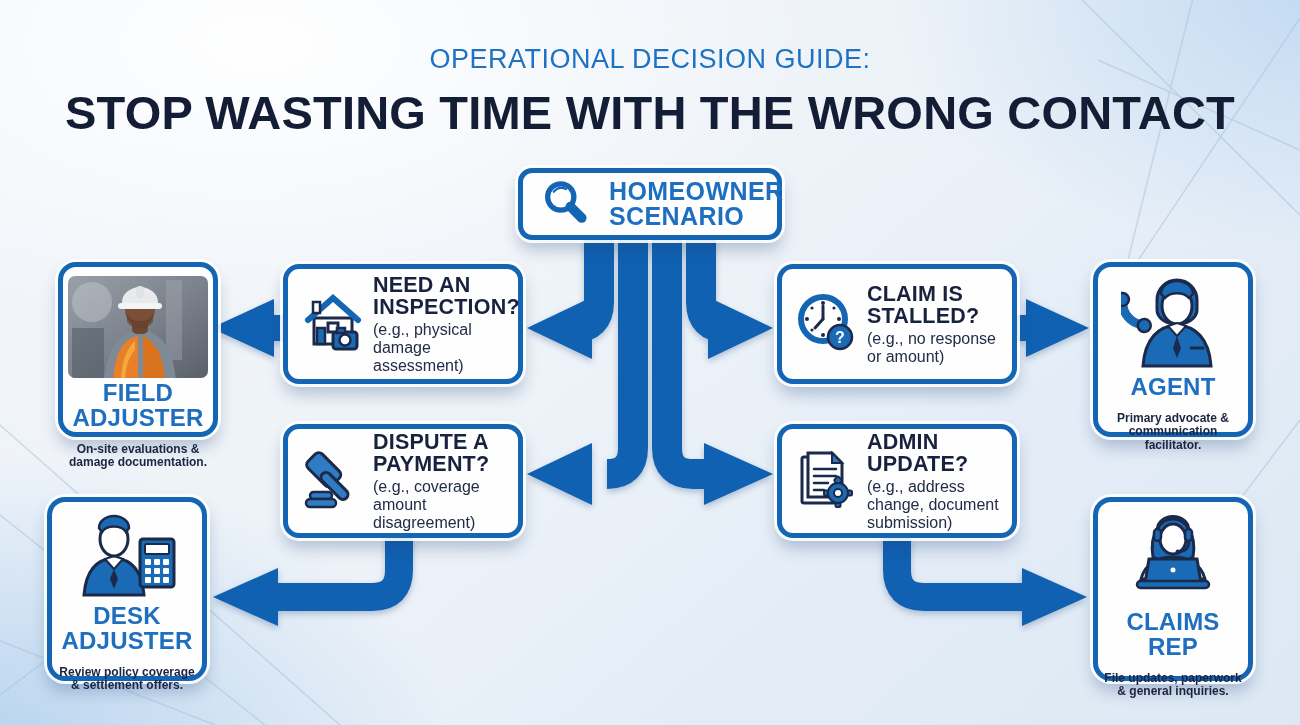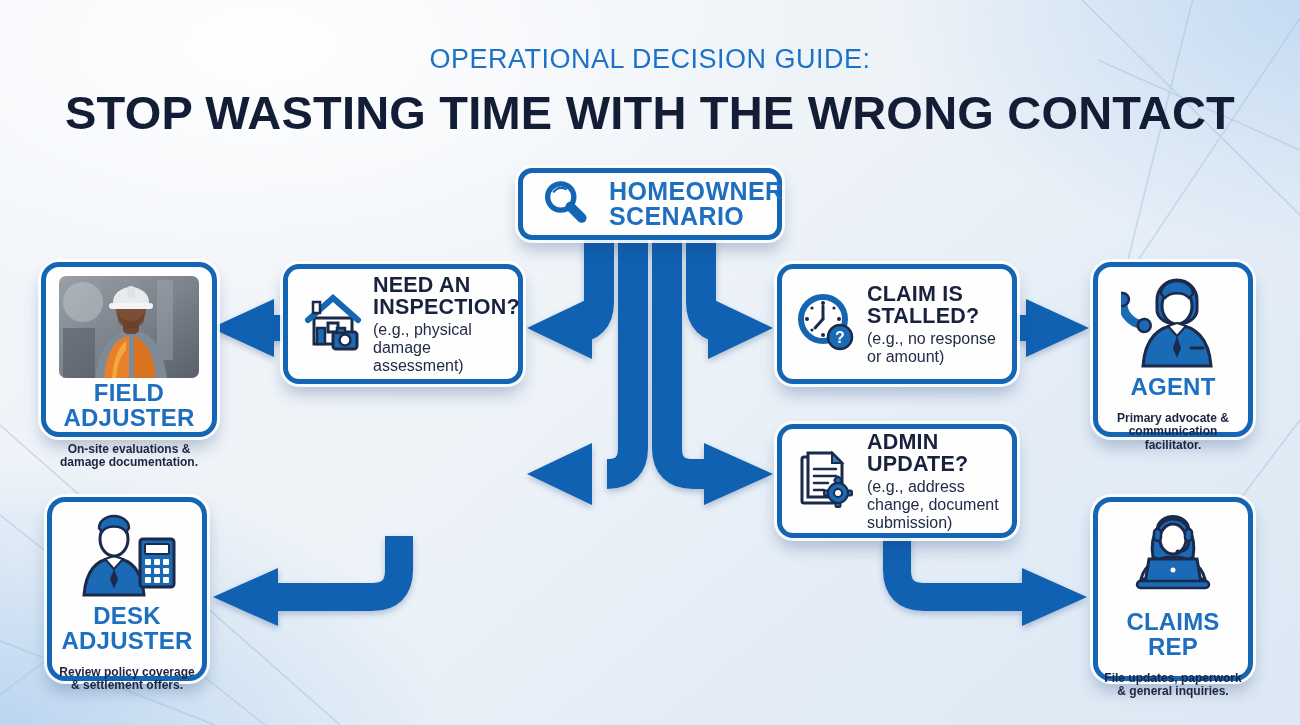--- a/index.html
+++ b/index.html
@@ -27,21 +27,21 @@
   .qbox{display:flex;align-items:center;gap:9px;padding:8px 8px 8px 12px;}
   .q1{left:283px;top:264px;width:240px;height:120px}
   .q2{left:777px;top:264px;width:240px;height:120px}
   .q3{left:283px;top:424px;width:240px;height:114px}
   .q4{left:777px;top:424px;width:240px;height:114px}
   .qicon{flex:0 0 64px}
   .qtitle{font-weight:700;font-size:21.5px;line-height:1.04;color:#18213d;letter-spacing:.2px}
   .qexample{font-size:16px;line-height:1.1;color:#232c47;margin-top:3px}
   .rbox{display:flex;flex-direction:column;align-items:center;text-align:center;
     padding:7px 5px;border-radius:18px}
-  .r1{left:41px;top:262px;width:176px;height:175px}
+  .r1{left:58px;top:262px;width:160px;height:175px}
   .r2{left:1093px;top:262px;width:160px;height:175px}
   .r3{left:47px;top:497px;width:160px;height:184px}
   .r4{left:1093px;top:497px;width:160px;height:184px}
   .rtitle{color:#1e6fbf;font-weight:700;font-size:24px;line-height:1.04;margin-top:3px;letter-spacing:.2px}
   .rdesc{color:#1b2440;font-size:12px;line-height:1.12;margin-top:12px;font-weight:700}
   .ricon{margin-top:2px}
 </style>
 </head>
 <body>
 
@@ -153,20 +153,34 @@
         <circle cx="46" cy="47" r="12" fill="#1b6ab5" stroke="#1b2a4a" stroke-width="2.5"></circle>
         <text x="46" y="53" text-anchor="middle" font-size="16" font-weight="bold" fill="#fff" font-family="Liberation Sans, sans-serif">?</text>
       </svg>
     </span>
     <div>
       <div class="qtitle">CLAIM IS STALLED?</div>
       <div class="qexample">(e.g., no response or amount)</div>
     </div>
   </div>
 
+  <div class="node qbox q3">
+    <span class="qicon">
+      <svg width="64" height="66" viewBox="0 0 64 66">
+        <rect x="-10" y="-16" width="20" height="34" rx="5" transform="translate(23,21) rotate(-45)" fill="#2f7bc4" stroke="#1b2a4a" stroke-width="3"></rect>
+        <rect x="-4" y="-4" width="34" height="10" rx="5" transform="translate(26,28) rotate(45)" fill="#2f7bc4" stroke="#1b2a4a" stroke-width="3"></rect>
+        <rect x="10" y="44" width="22" height="7" rx="3.5" fill="#2f7bc4" stroke="#1b2a4a" stroke-width="2.5"></rect>
+        <rect x="6" y="51" width="30" height="8" rx="4" fill="#2f7bc4" stroke="#1b2a4a" stroke-width="2.5"></rect>
+      </svg>
+    </span>
+    <div>
+      <div class="qtitle">DISPUTE A PAYMENT?</div>
+      <div class="qexample">(e.g., coverage amount disagreement)</div>
+    </div>
+  </div>
 
   <div class="node qbox q4">
     <span class="qicon">
       <svg width="64" height="68" viewBox="0 0 64 68">
         <rect x="8" y="10" width="34" height="46" rx="2" fill="#fff" stroke="#1b2a4a" stroke-width="3"></rect>
         <path d="M14 6 H38 L48 16 V50 H14 Z" fill="#fff" stroke="#1b2a4a" stroke-width="3"></path>
         <path d="M38 6 L38 16 L48 16 Z" fill="#2f7bc4" stroke="#1b2a4a" stroke-width="2"></path>
         <g stroke="#1b2a4a" stroke-width="2.5" stroke-linecap="round">
           <line x1="20" y1="22" x2="42" y2="22"></line>
           <line x1="20" y1="29" x2="42" y2="29"></line>

